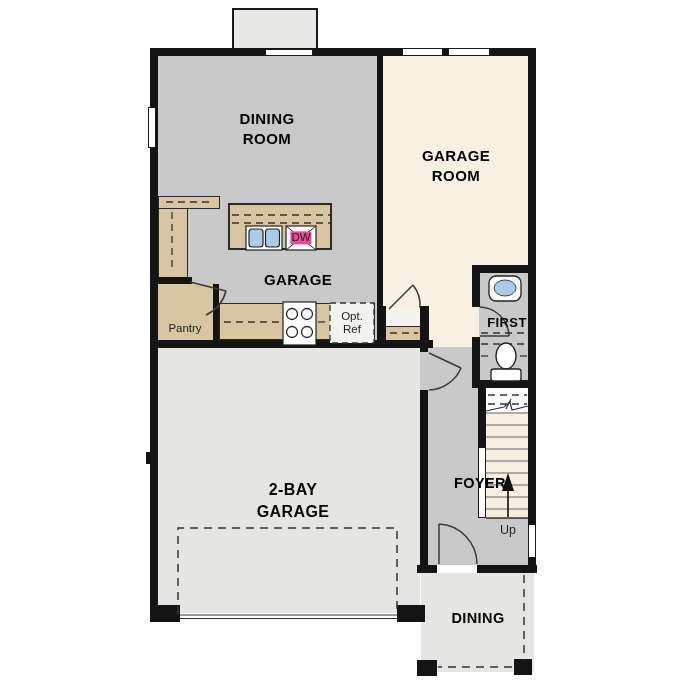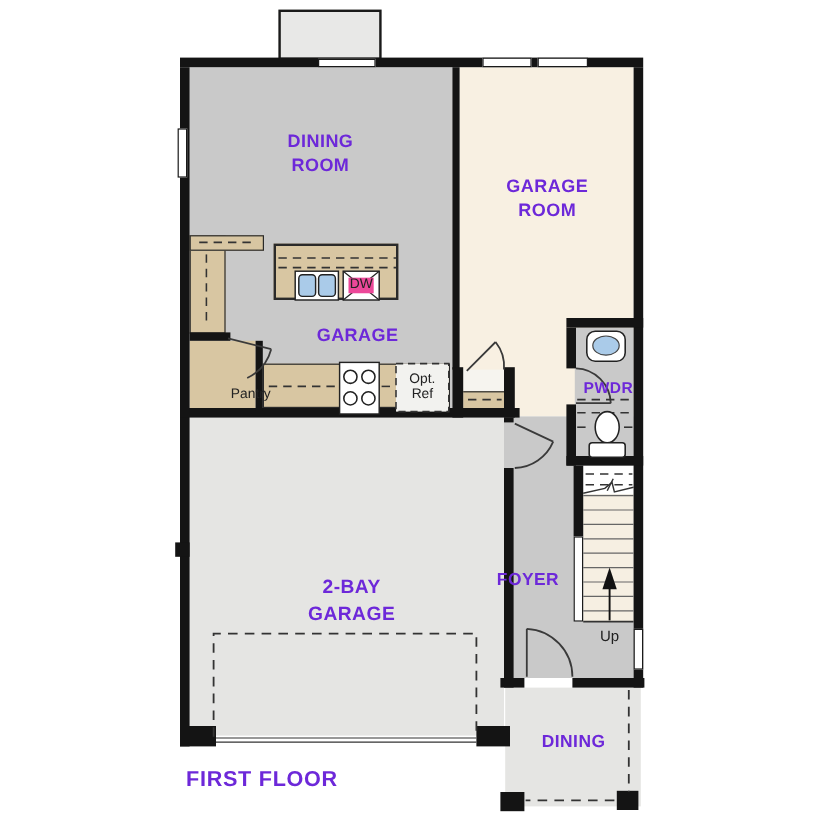--- a/index.html
+++ b/index.html
@@ -7,21 +7,21 @@
     position:relative;width:687px;height:687px;background:#ffffff;overflow:hidden;
     font-family:"Liberation Sans", sans-serif;color:#111;
   }
   .floor{position:absolute;}
   .wall{position:absolute;background:#141414;}
   .window{position:absolute;background:#ffffff;border:1px solid #1a1a1a;box-sizing:border-box;}
   .counter{position:absolute;background:#d8c6a2;border:1px solid #2a2a2a;box-sizing:border-box;}
   .label{
     position:absolute;transform:translate(-50%,-50%);
     font-weight:bold;font-size:15px;line-height:1.35;letter-spacing:.4px;
-    text-align:center;white-space:pre-line;color:#6d28d9;
+    text-align:center;white-space:pre-line;color:#000000;
   }
   .label.small{font-weight:normal;font-size:11.5px;letter-spacing:0;line-height:1.15;color:#222;}
   .label.title{transform:none;text-align:left;font-size:18px;letter-spacing:.6px;}
   svg.overlay{position:absolute;left:0;top:0;pointer-events:none;}
 </style>
 </head>
 <body>
 
 <div id="canvas">
 
@@ -159,23 +159,22 @@
     </g>
   </svg>
 
   <div class="label" style="left:267px;top:129px;">DINING
 ROOM</div>
   <div class="label" style="left:456px;top:166px;">GARAGE
 ROOM</div>
   <div class="label" style="left:298px;top:280px;">GARAGE</div>
   <div class="label" style="left:293px;top:481px;font-size:16px;margin-top:20px;">2-BAY
 GARAGE</div>
-  <div class="label" style="left:440px;top:484px;font-size:14.5px;text-align:center;">FOYER</div>
-  <div class="label" style="left:507px;top:323px;font-size:13px;">PWDR</div>
+  <div class="label" style="left:480px;top:484px;font-size:14.5px;text-align:center;">FOYER</div>
+  <div class="label" style="left:507px;top:323px;font-size:13px;">FIRST</div>
   <div class="label" style="left:478px;top:619px;font-size:14.5px;">DINING</div>
-  <div class="label small" style="left:185px;top:329px;margin-left:24px;">Pantry</div>
+  <div class="label small" style="left:185px;top:329px;">Pantry</div>
   <div class="label small" style="left:301px;top:238px;background:#ec4899;padding:0 1px;">DW</div>
   <div class="label small" style="left:352px;top:323px;">Opt.
 Ref</div>
   <div class="label small" style="left:508px;top:530px;font-size:12.5px;">Up</div>
-  <div class="label title" style="left:155px;top:637px;">FIRST FLOOR</div>
 
 </div>
 
 </body></html>

